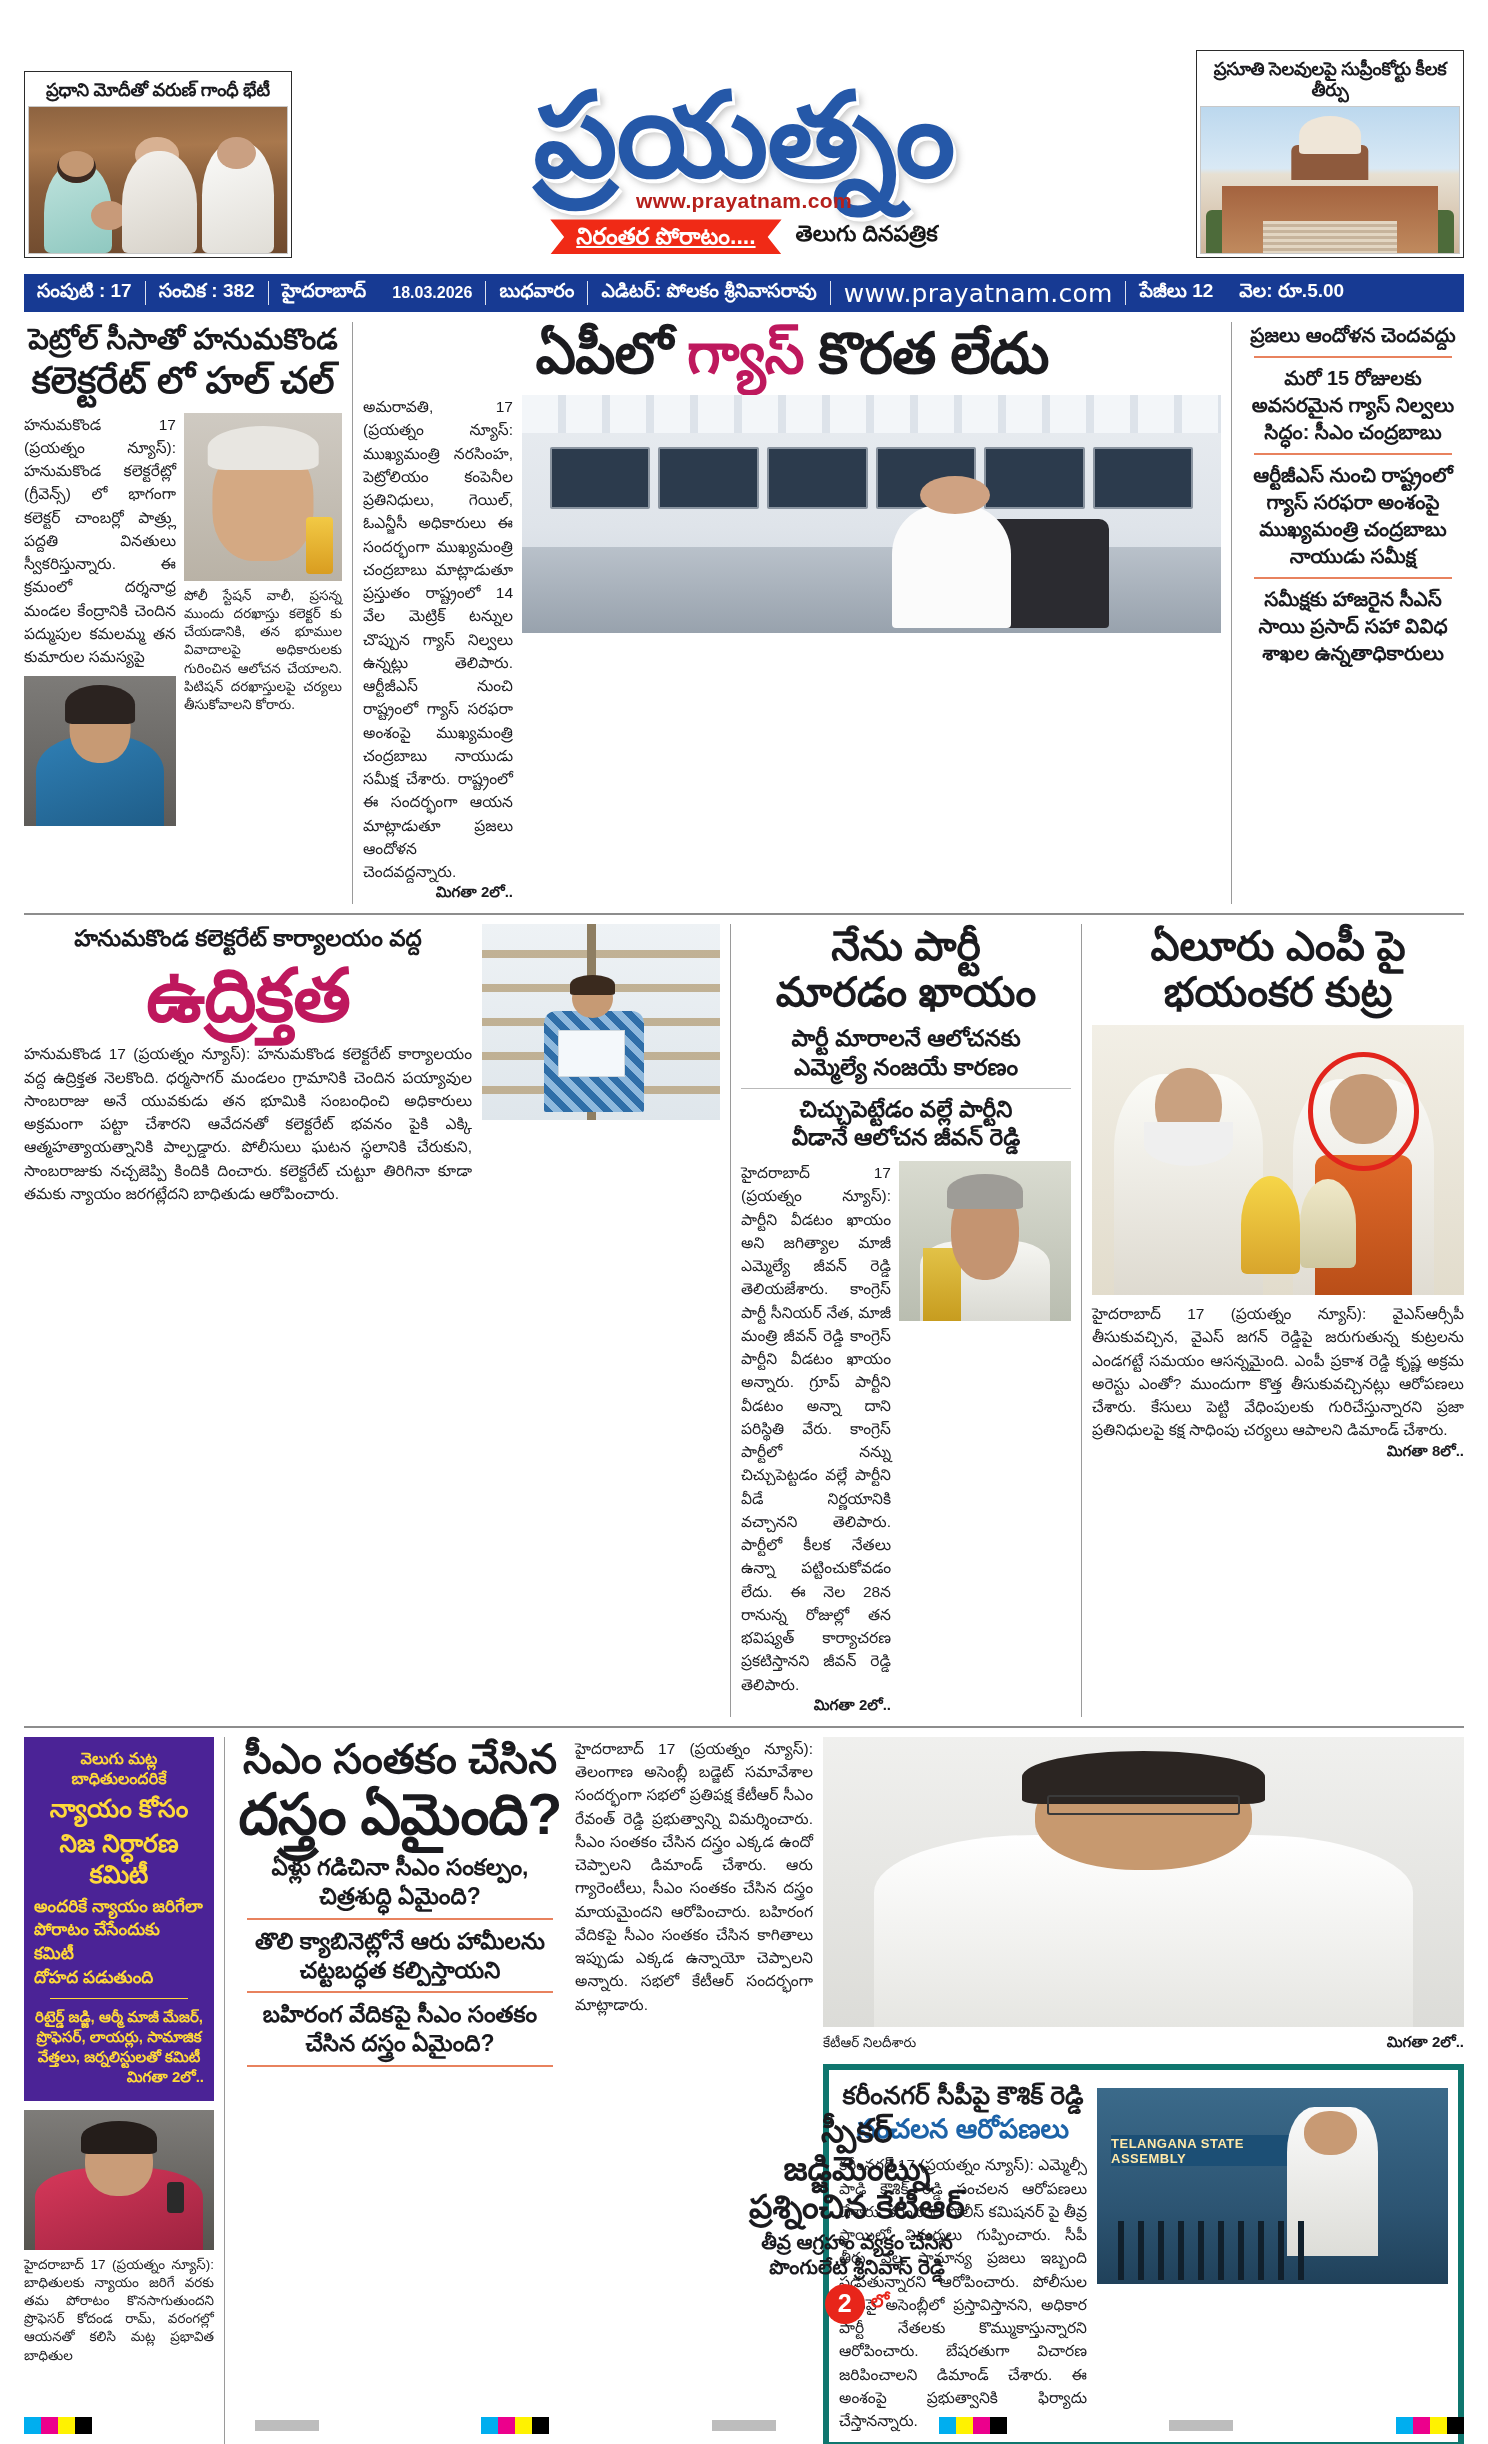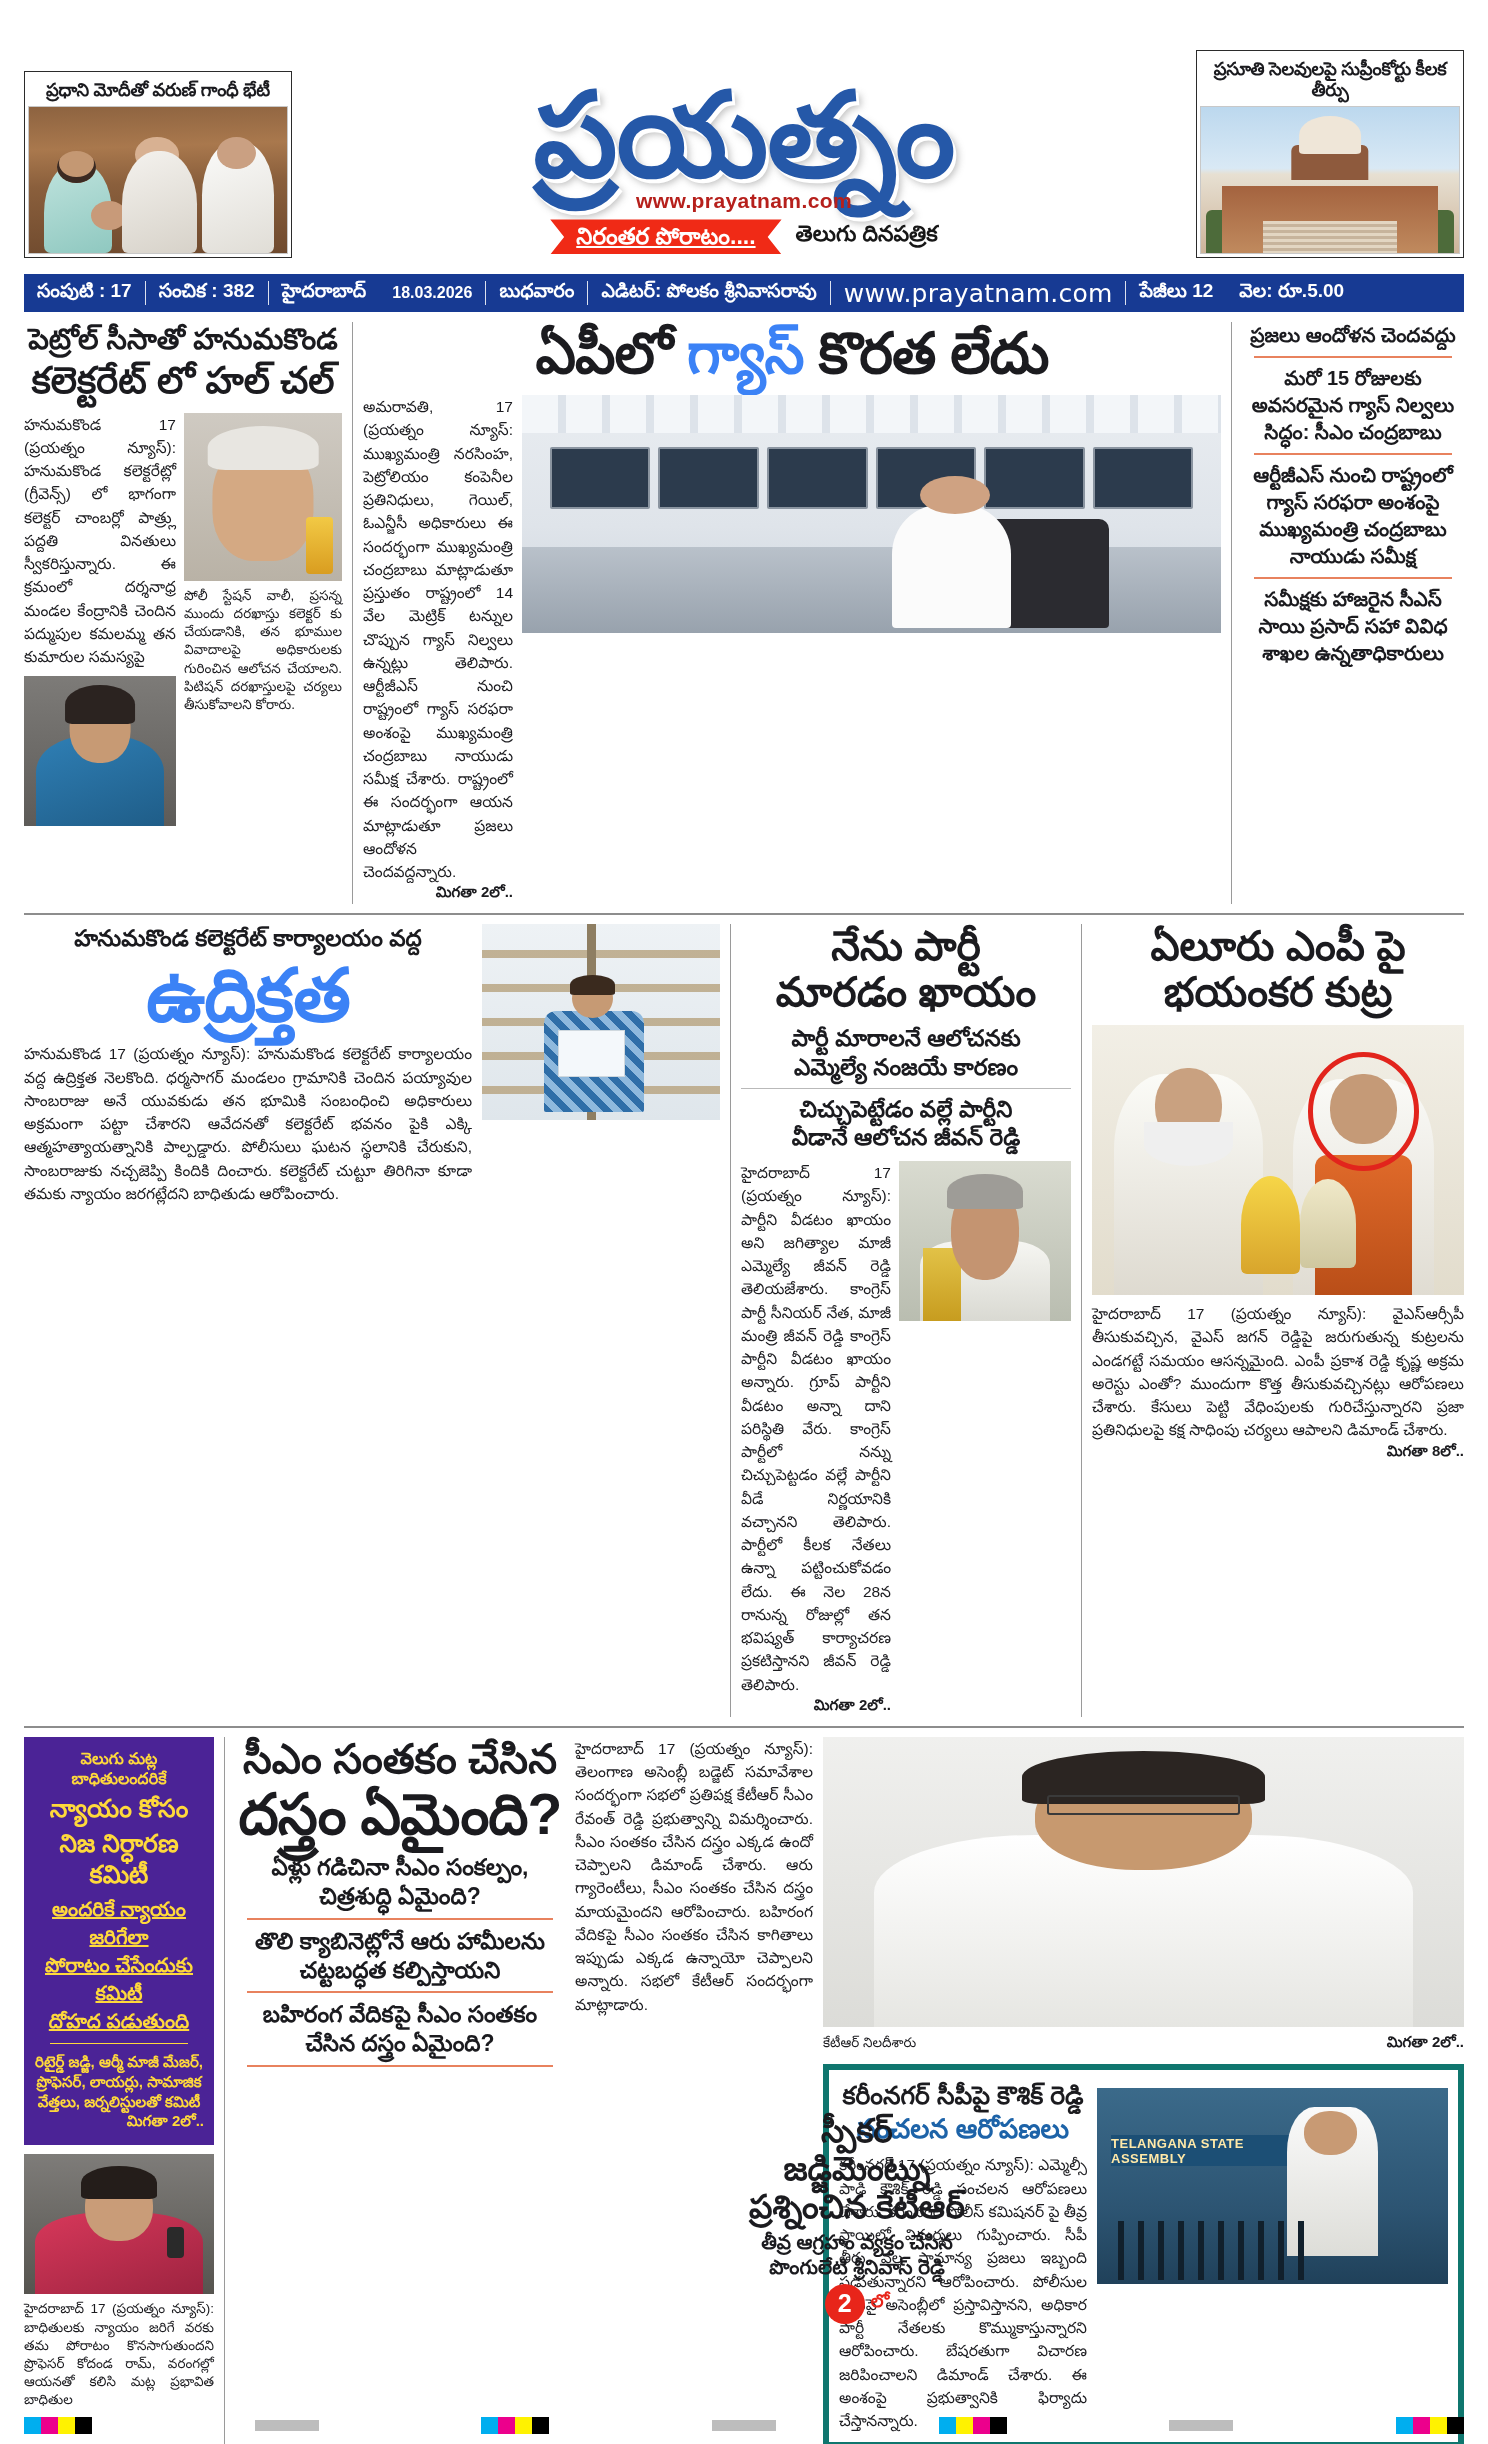--- a/index.html
+++ b/index.html
@@ -90,21 +90,21 @@
   
   .rule { border-top: 2px solid #8d8d8d; margin: 9px 6px; }
   .rule-thin { border-top: 1px solid #b9b9b9; margin: 6px 0; }
   .vsep { width:1px; background:#9a9a9a; align-self:stretch; }
   .kicker { font-size:23px; font-weight:700; text-align:center; line-height:1.25; }
   .hl-xl { font-size:57px; font-weight:700; text-align:center; line-height:1.1; letter-spacing:-1px; }
   .hl-lg { font-size:41px; font-weight:700; text-align:center; line-height:1.12; }
   .hl-md { font-size:33px; font-weight:700; text-align:center; line-height:1.15; }
   .body-txt { font-size:15.5px; line-height:1.5; text-align:justify; }
   .caption { font-size:13.5px; line-height:1.35; text-align:justify; }
-  .red { color:#3b82f6; }
+  .red { color:#be185d; }
   .more { font-size:15px; font-weight:700; text-align:right; }
 
   
   .band1 { display:flex; gap:10px; padding: 10px 6px 0 6px; }
   .b1-left { width: 318px; }
   .b1-mid  { flex:1; }
   .b1-right{ width: 222px; }
 
   .b1-left .hl-a { font-size:29px; font-weight:700; text-align:center; line-height:1.2; }
   .b1-left .hl-b { font-size:37px; font-weight:700; text-align:center; line-height:1.15; margin-top:3px; }
@@ -206,21 +206,21 @@
   
   .band3 { display:flex; gap:10px; padding: 0 6px; }
   .b3-left { width: 190px; }
   .b3-mid  { width: 330px; }
   .b3-c    { width: 238px; }
   .b3-r    { flex:1; }
 
   .purplebox { background:#4b2396; color:#ffd93b; padding:12px 10px; }
   .purplebox .pb-sm { font-size:16px; font-weight:700; text-align:center; line-height:1.25; }
   .purplebox .pb-lg { font-size:25px; font-weight:700; text-align:center; line-height:1.25; margin:4px 0; }
-  .purplebox .pb-md { font-size:20px; font-weight:700; text-align:center; line-height:1.4;text-decoration:underline; }
+  .purplebox .pb-md { font-size:17px; font-weight:700; line-height:1.4; }
   .purplebox .pb-div { border-top:1px solid #ffd93b; margin:8px 16px; }
   .purplebox .pb-cr { font-size:15px; font-weight:700; text-align:center; line-height:1.35; }
   .pb-more { text-align:right; font-size:15px; font-weight:700; color:#ffd93b; }
 
   .ph-lady { width:100%; height:140px; position:relative; overflow:hidden;
              background:linear-gradient(180deg,#7e7c79,#56544f); }
   .ph-lady .s { position:absolute; left:6%; bottom:0; width:88%; height:58%;
                 background:linear-gradient(160deg,#d7385a,#9d2340); border-radius:36% 36% 0 0;}
   .ph-lady .f { position:absolute; left:32%; top:14%; width:36%; height:48%;
                 background:#c99c78; border-radius:46%; }

